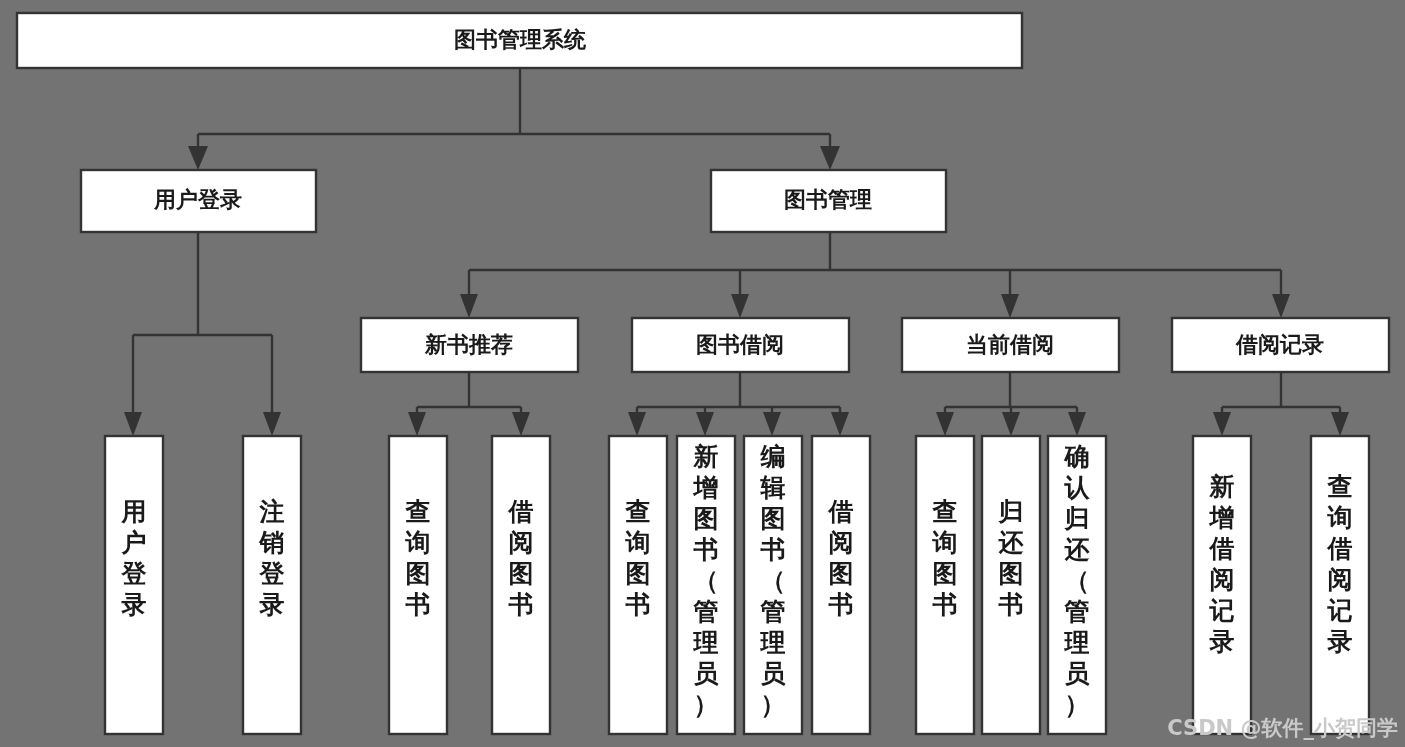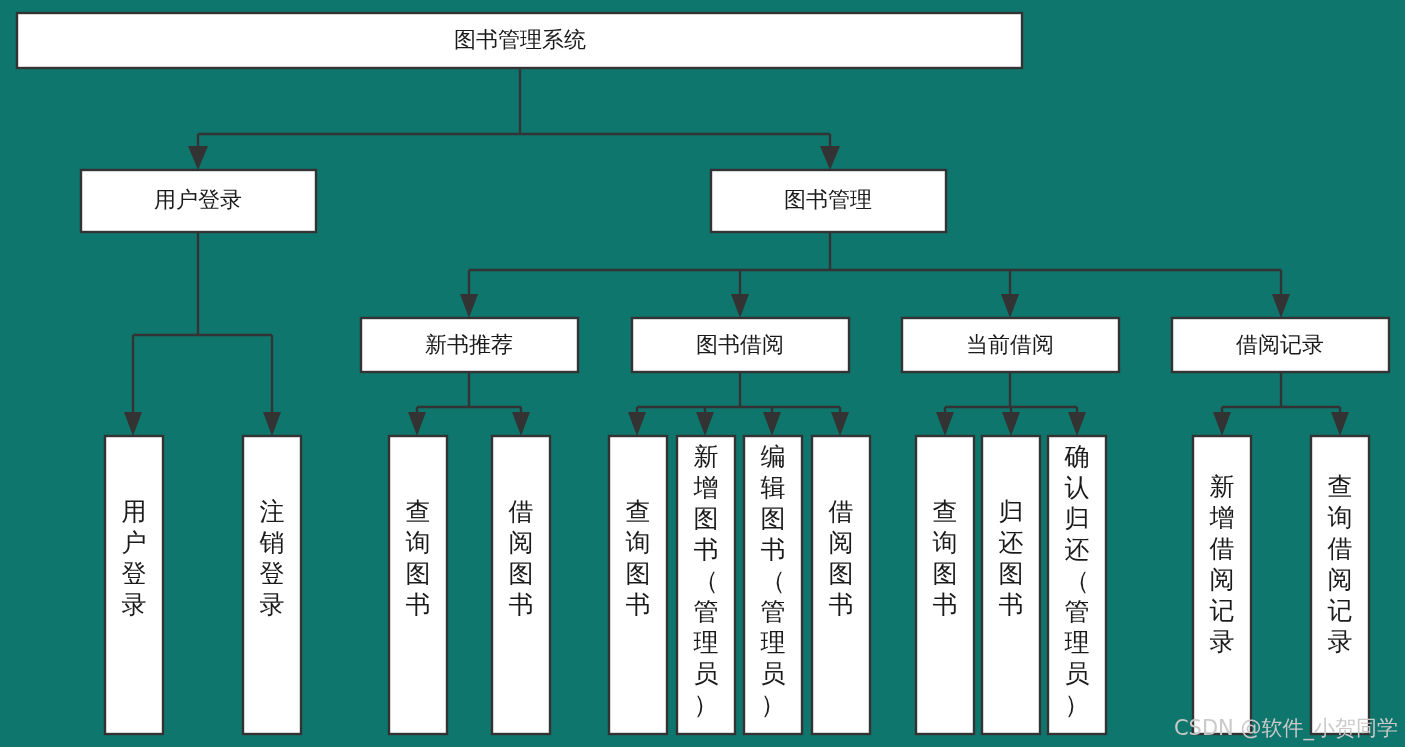--- a/index.html
+++ b/index.html
@@ -8,22 +8,23 @@
     padding: 0;
     background: #ffffff;
   }
   body {
     font-family: "DejaVu Sans", "Liberation Sans", sans-serif;
   }
   #diagram-root {
     position: relative;
     width: 1405px;
     height: 747px;
-    background: #0f766e;
+    background: #737373;
     overflow: hidden;
+    font-weight: bold;
   }
   svg#flow-svg {
     position: absolute;
     left: 0;
     top: 0;
     width: 1405px;
     height: 747px;
     display: block;
   }
   .node-box {

